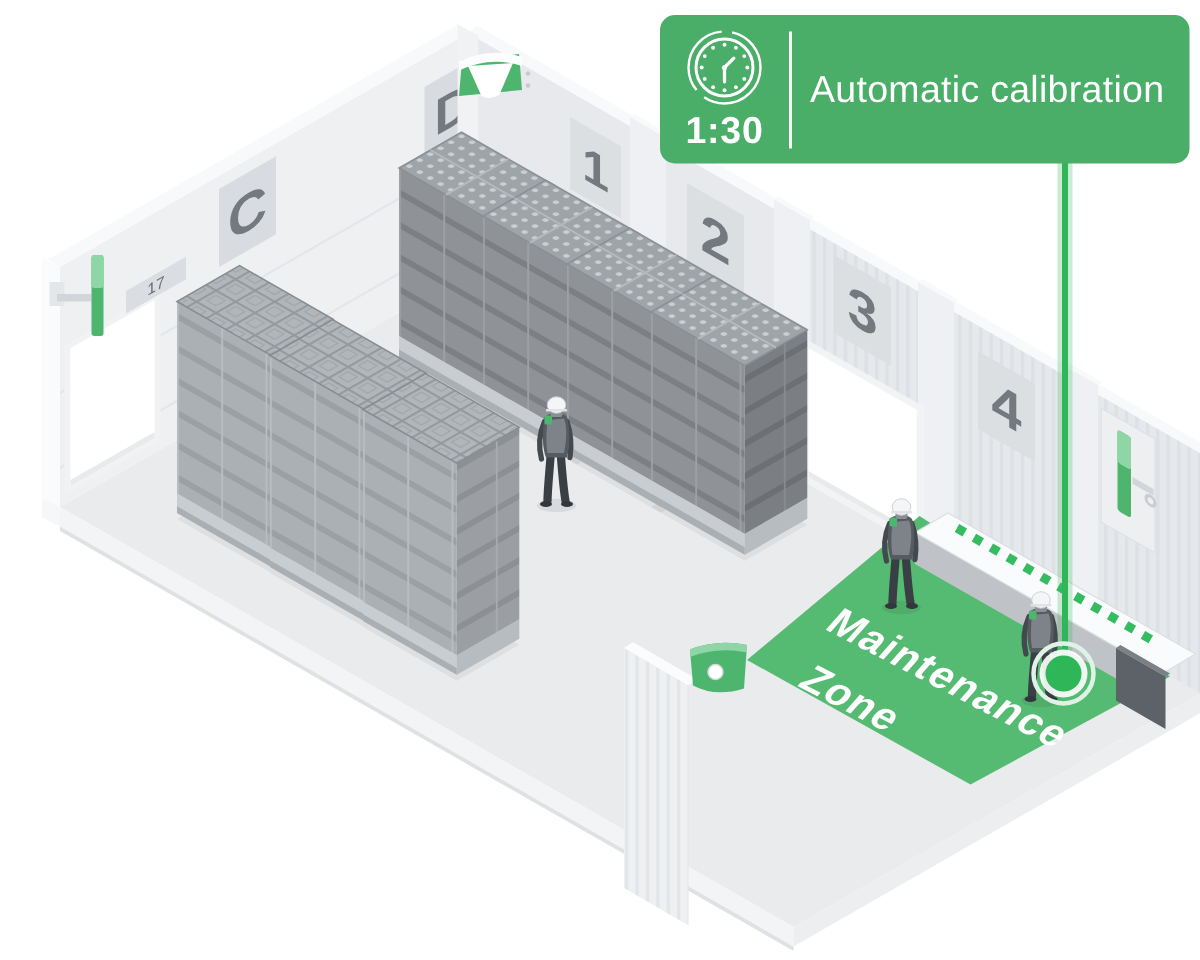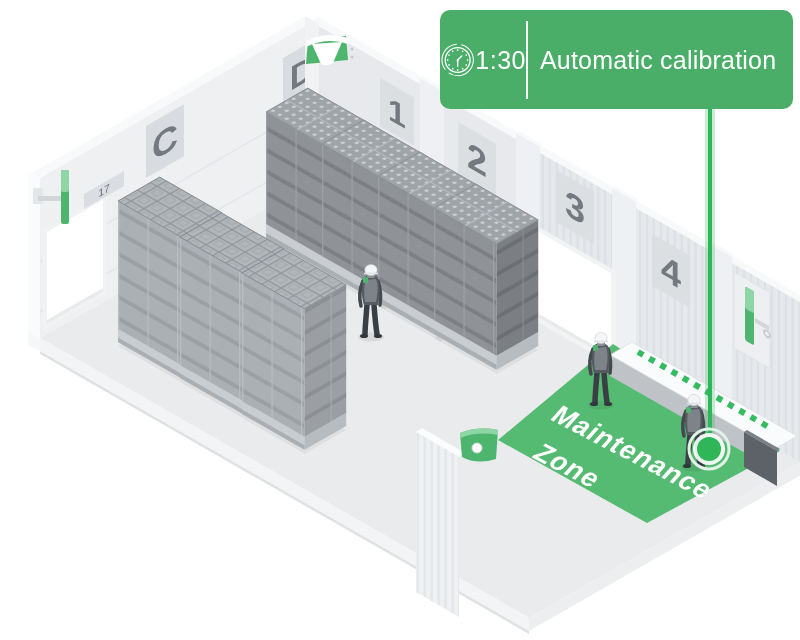--- a/index.html
+++ b/index.html
@@ -2,21 +2,21 @@
 <html><head>
 <meta charset="utf-8">
 <style>
   html,body{margin:0;padding:0;background:#ffffff;}
   .stage{position:relative;width:800px;height:640px;overflow:hidden;background:#ffffff;
          font-family:"Liberation Sans", sans-serif;}
   .stage svg.scene{position:absolute;left:0;top:0;}
   .callout{position:absolute;left:440px;top:10px;width:353px;height:99px;
            background:#4aad68;border-radius:10px;display:flex;align-items:center;
            color:#ffffff;}
-  .callout-left{width:86px;display:flex;flex-direction:row;align-items:center;}
+  .callout-left{width:86px;display:flex;flex-direction:column;align-items:center;font-weight:bold;}
   .callout-time{font-size:25px;margin-top:1px;letter-spacing:.5px;}
   .callout-divider{width:2px;height:78px;background:rgba(255,255,255,.95);}
   .callout-text{padding-left:12px;font-size:25px;line-height:1.28;letter-spacing:.2px;}
   text{font-family:"Liberation Sans", sans-serif;}
   .plate-letter{fill:#74797f;font-weight:bold;}
   .zone-text{fill:#ffffff;font-weight:bold;letter-spacing:1px;}
 </style>
 </head>
 <body>
 

